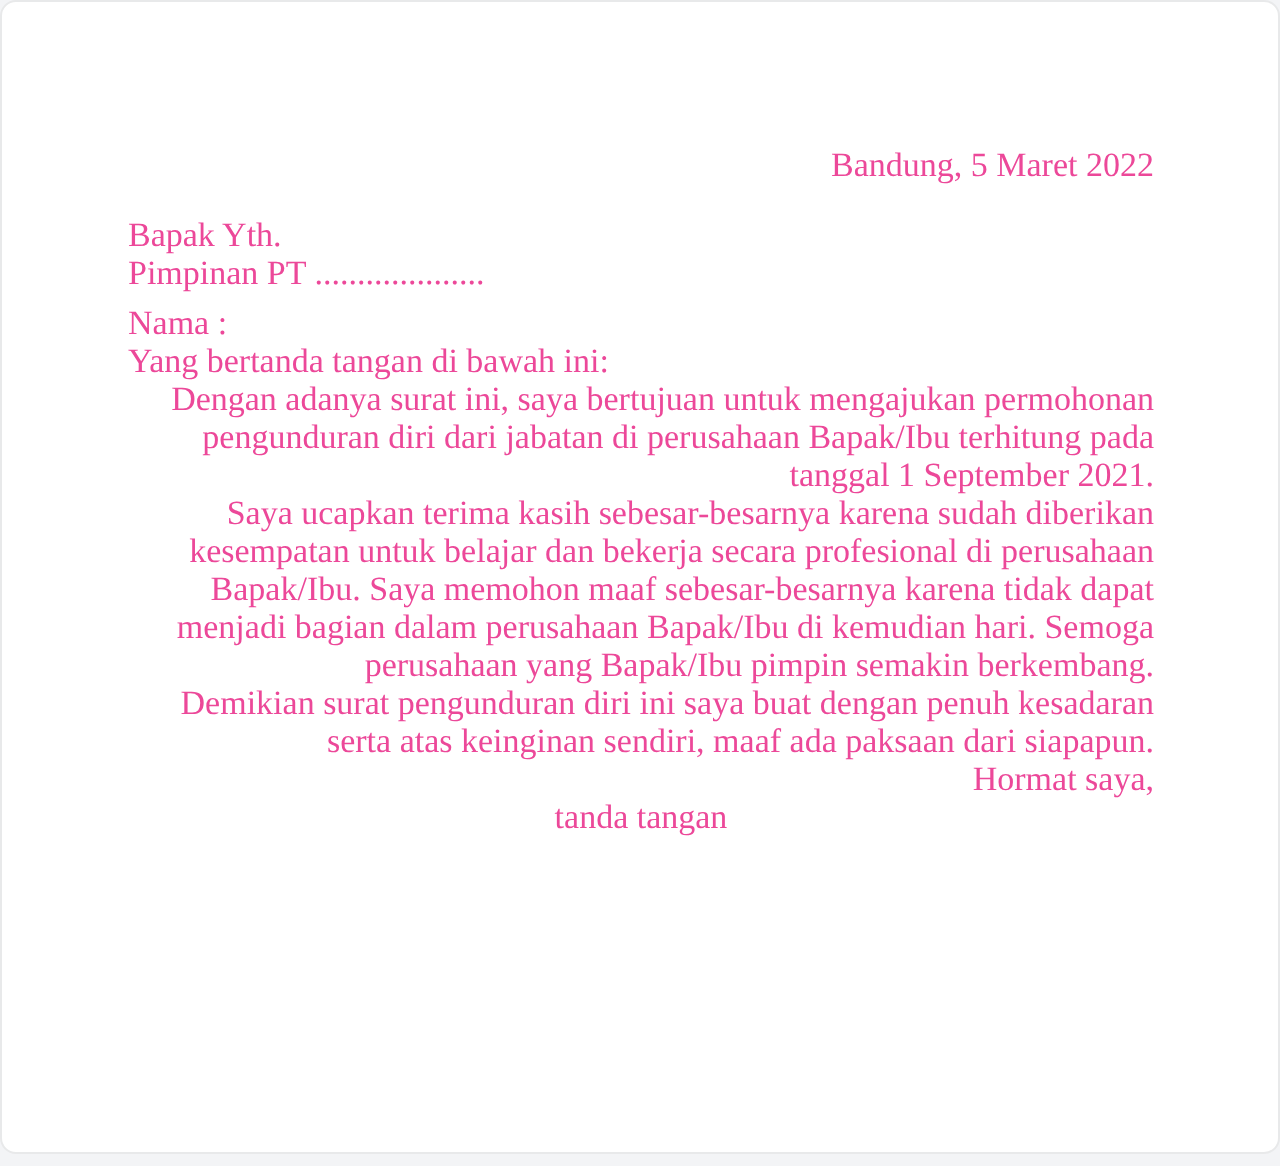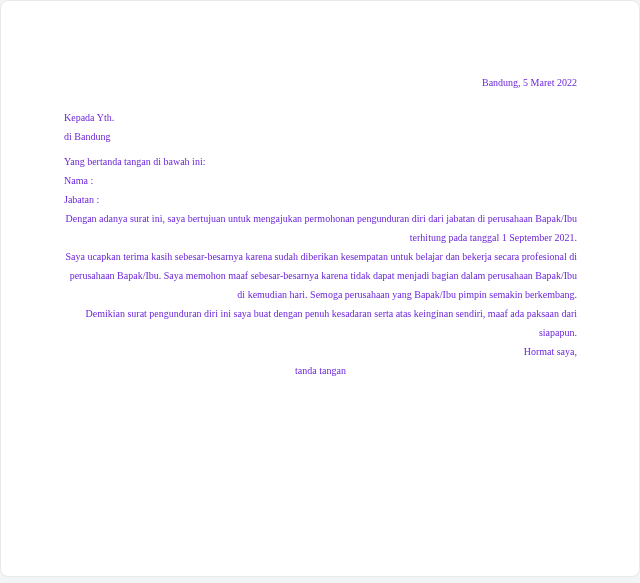--- a/index.html
+++ b/index.html
@@ -20,23 +20,23 @@
     left: 0;
     right: 0;
     height: 577px;
     background: #ffffff;
     border: 1px solid #e8e9ea;
     border-radius: 8px;
     box-sizing: border-box;
   }
   .letter-content {
     padding: 72px 62px 0 63px;
-    font-size: 10px;
+    font-size: 17px;
     line-height: 19px;
-    color: #6d28d9;
+    color: #ec4899;
   }
   .letter-content p {
     margin: 0;
     padding: 0;
   }
   .date-line {
     text-align: right;
     padding-right: 4px;
   }
   .recipient-block {
@@ -65,28 +65,27 @@
 </style>
 </head>
 <body>
 
 <div class="letter-card">
   <div class="letter-content">
 
     <p class="date-line">Bandung, 5 Maret 2022</p>
 
     <div class="recipient-block">
-      <p>Kepada Yth.</p>
-      <p>di Bandung</p>
+      <p>Bapak Yth.</p>
+      <p>Pimpinan PT ....................</p>
     </div>
 
     <div class="identity-block">
+      <p>Nama :</p>
       <p>Yang bertanda tangan di bawah ini:</p>
-      <p>Nama :</p>
-      <p>Jabatan :</p>
     </div>
 
     <p class="para para-1">Dengan adanya surat ini, saya bertujuan untuk mengajukan permohonan pengunduran diri dari jabatan di perusahaan Bapak/Ibu terhitung pada tanggal 1 September 2021.</p>
 
     <p class="para para-2">Saya ucapkan terima kasih sebesar-besarnya karena sudah diberikan kesempatan untuk belajar dan bekerja secara profesional di perusahaan Bapak/Ibu. Saya memohon maaf sebesar-besarnya karena tidak dapat menjadi bagian dalam perusahaan Bapak/Ibu di kemudian hari. Semoga perusahaan yang Bapak/Ibu pimpin semakin berkembang.</p>
 
     <p class="para para-3">Demikian surat pengunduran diri ini saya buat dengan penuh kesadaran serta atas keinginan sendiri, maaf ada paksaan dari siapapun.</p>
 
     <p class="salutation-line">Hormat saya,</p>
 

